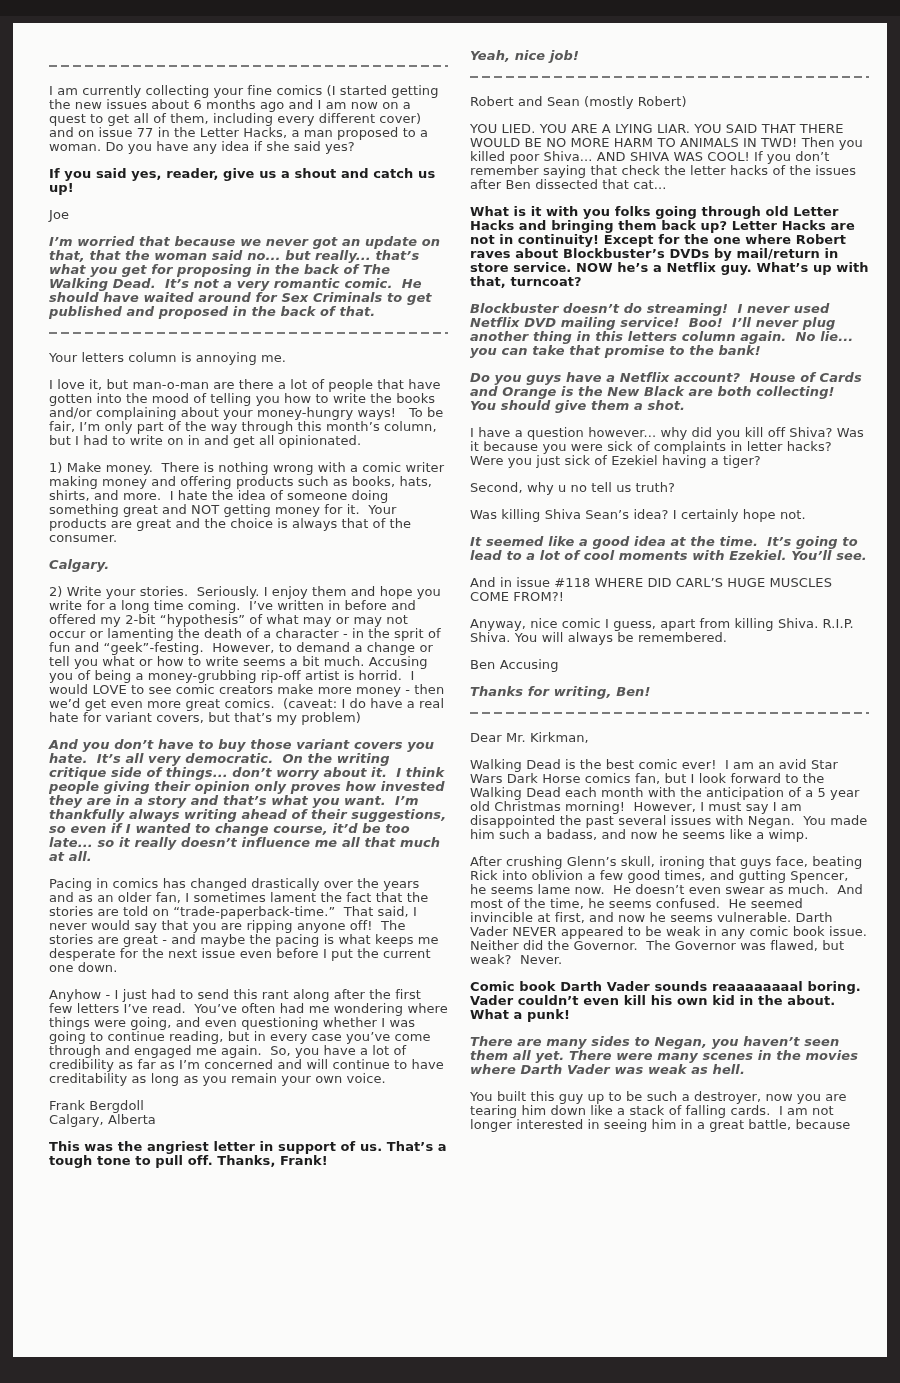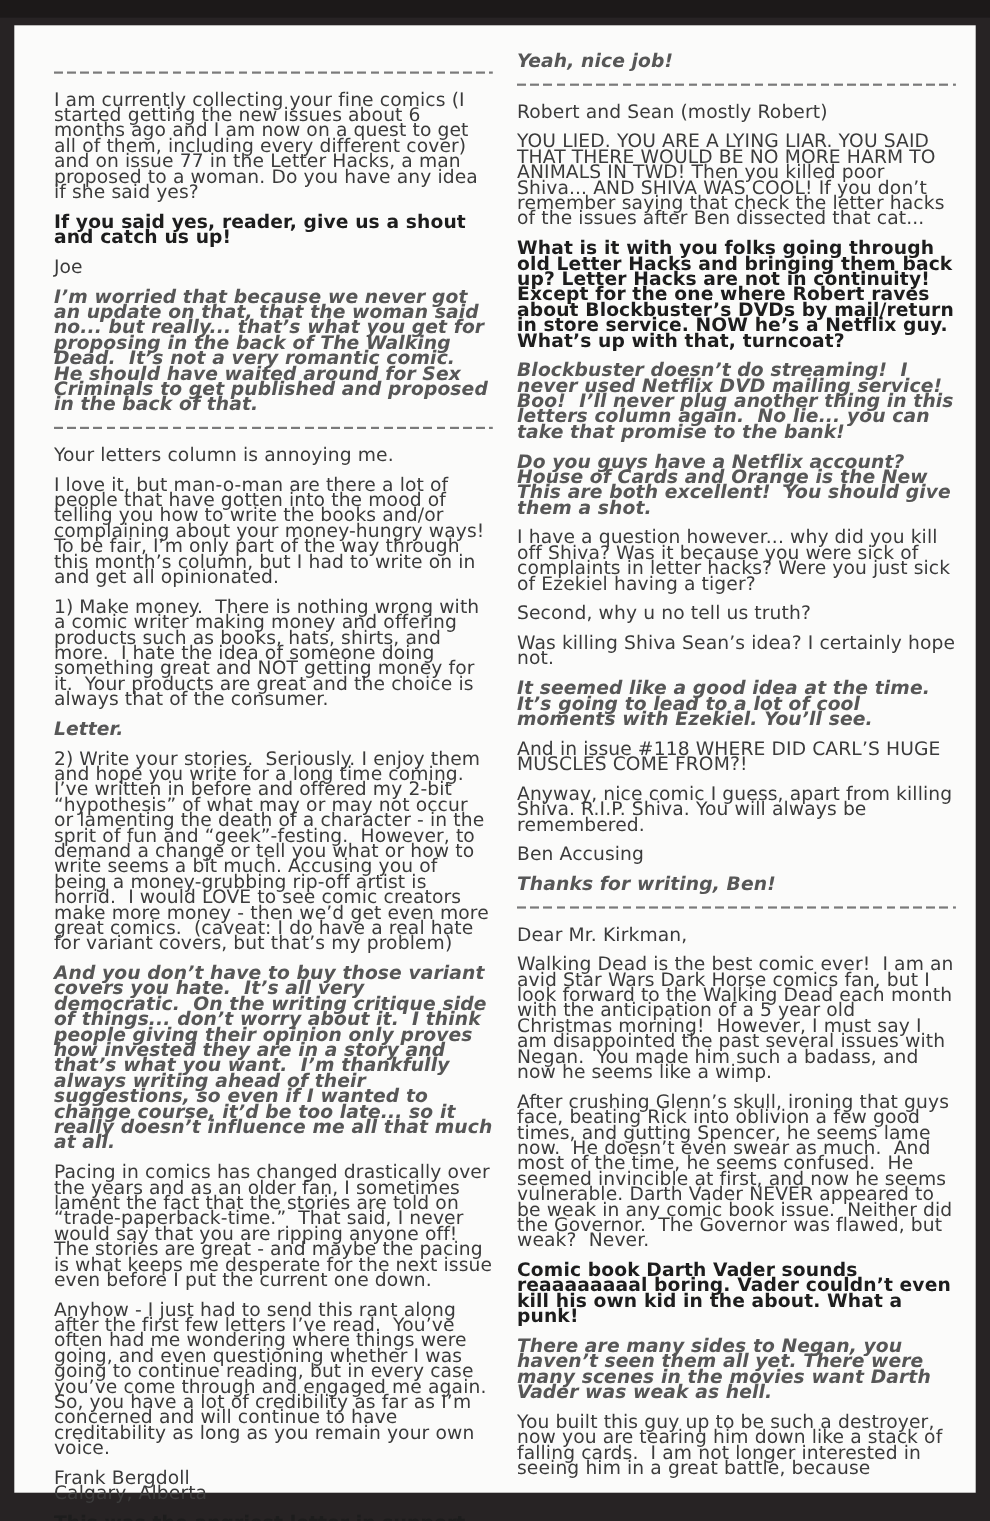--- a/index.html
+++ b/index.html
@@ -16,21 +16,21 @@
     width:874px;height:1334px;
     background:#fbfbfa;
   }
   .topband{
     position:absolute;left:0;top:0;width:900px;height:16px;background:#1c1919;
   }
   .col{position:absolute;}
   .col-left{left:36px;top:36px;width:399px;}
   .col-right{left:457px;top:26px;width:399px;}
   .p{
-    font-size:17px;
+    font-size:13px;
     line-height:14px;
     color:#3b3b3b;
     margin:0 0 13px 0;
     white-space:pre-wrap;
     letter-spacing:0.1px;
   }
   .p.bold{
     font-weight:bold;
     color:#1d1d1d;
   }
@@ -54,46 +54,46 @@
   <div class="col col-left">
       <div class="sep"></div>
       <div class="p regular">I am currently collecting your fine comics (I started getting the new issues about 6 months ago and I am now on a quest to get all of them, including every different cover) and on issue 77 in the Letter Hacks, a man proposed to a woman. Do you have any idea if she said yes?</div>
       <div class="p bold">If you said yes, reader, give us a shout and catch us up!</div>
       <div class="p regular">Joe</div>
       <div class="p bolditalic">I’m worried that because we never got an update on that, that the woman said no... but really... that’s what you get for proposing in the back of The Walking Dead.  It’s not a very romantic comic.  He should have waited around for Sex Criminals to get published and proposed in the back of that.</div>
       <div class="sep"></div>
       <div class="p regular">Your letters column is annoying me.</div>
       <div class="p regular">I love it, but man-o-man are there a lot of people that have gotten into the mood of telling you how to write the books and/or complaining about your money-hungry ways!   To be fair, I’m only part of the way through this month’s column, but I had to write on in and get all opinionated.</div>
       <div class="p regular">1) Make money.  There is nothing wrong with a comic writer making money and offering products such as books, hats, shirts, and more.  I hate the idea of someone doing something great and NOT getting money for it.  Your products are great and the choice is always that of the consumer.</div>
-      <div class="p bolditalic">Letter.</div>
+      <div class="p bolditalic">Calgary.</div>
       <div class="p regular">2) Write your stories.  Seriously. I enjoy them and hope you write for a long time coming.  I’ve written in before and offered my 2-bit “hypothesis” of what may or may not occur or lamenting the death of a character - in the sprit of fun and “geek”-festing.  However, to demand a change or tell you what or how to write seems a bit much. Accusing you of being a money-grubbing rip-off artist is horrid.  I would LOVE to see comic creators make more money - then we’d get even more great comics.  (caveat: I do have a real hate for variant covers, but that’s my problem)</div>
       <div class="p bolditalic">And you don’t have to buy those variant covers you hate.  It’s all very democratic.  On the writing critique side of things... don’t worry about it.  I think people giving their opinion only proves how invested they are in a story and that’s what you want.  I’m thankfully always writing ahead of their suggestions, so even if I wanted to change course, it’d be too late... so it really doesn’t influence me all that much at all.</div>
       <div class="p regular">Pacing in comics has changed drastically over the years and as an older fan, I sometimes lament the fact that the stories are told on “trade-paperback-time.”  That said, I never would say that you are ripping anyone off!  The stories are great - and maybe the pacing is what keeps me desperate for the next issue even before I put the current one down.</div>
       <div class="p regular">Anyhow - I just had to send this rant along after the first few letters I’ve read.  You’ve often had me wondering where things were going, and even questioning whether I was going to continue reading, but in every case you’ve come through and engaged me again.  So, you have a lot of credibility as far as I’m concerned and will continue to have creditability as long as you remain your own voice.</div>
       <div class="p regular">Frank Bergdoll
 Calgary, Alberta</div>
       <div class="p bold">This was the angriest letter in support of us. That’s a tough tone to pull off. Thanks, Frank!</div>
     </div>
   <div class="col col-right">
       <div class="p bolditalic">Yeah, nice job!</div>
       <div class="sep"></div>
       <div class="p regular">Robert and Sean (mostly Robert)</div>
       <div class="p regular">YOU LIED. YOU ARE A LYING LIAR. YOU SAID THAT THERE WOULD BE NO MORE HARM TO ANIMALS IN TWD! Then you killed poor Shiva... AND SHIVA WAS COOL! If you don’t remember saying that check the letter hacks of the issues after Ben dissected that cat...</div>
       <div class="p bold">What is it with you folks going through old Letter Hacks and bringing them back up? Letter Hacks are not in continuity! Except for the one where Robert raves about Blockbuster’s DVDs by mail/return in store service. NOW he’s a Netflix guy. What’s up with that, turncoat?</div>
       <div class="p bolditalic">Blockbuster doesn’t do streaming!  I never used Netflix DVD mailing service!  Boo!  I’ll never plug another thing in this letters column again.  No lie... you can take that promise to the bank!</div>
-      <div class="p bolditalic">Do you guys have a Netflix account?  House of Cards and Orange is the New This are both excellent!  You should give them a shot.</div>
+      <div class="p bolditalic">Do you guys have a Netflix account?  House of Cards and Orange is the New Black are both collecting!  You should give them a shot.</div>
       <div class="p regular">I have a question however... why did you kill off Shiva? Was it because you were sick of complaints in letter hacks? Were you just sick of Ezekiel having a tiger?</div>
       <div class="p regular">Second, why u no tell us truth?</div>
       <div class="p regular">Was killing Shiva Sean’s idea? I certainly hope not.</div>
       <div class="p bolditalic">It seemed like a good idea at the time.  It’s going to lead to a lot of cool moments with Ezekiel. You’ll see.</div>
       <div class="p regular">And in issue #118 WHERE DID CARL’S HUGE MUSCLES COME FROM?!</div>
       <div class="p regular">Anyway, nice comic I guess, apart from killing Shiva. R.I.P. Shiva. You will always be remembered.</div>
       <div class="p regular">Ben Accusing</div>
       <div class="p bolditalic">Thanks for writing, Ben!</div>
       <div class="sep"></div>
       <div class="p regular">Dear Mr. Kirkman,</div>
       <div class="p regular">Walking Dead is the best comic ever!  I am an avid Star Wars Dark Horse comics fan, but I look forward to the Walking Dead each month with the anticipation of a 5 year old Christmas morning!  However, I must say I am disappointed the past several issues with Negan.  You made him such a badass, and now he seems like a wimp.</div>
       <div class="p regular">After crushing Glenn’s skull, ironing that guys face, beating Rick into oblivion a few good times, and gutting Spencer, he seems lame now.  He doesn’t even swear as much.  And most of the time, he seems confused.  He seemed invincible at first, and now he seems vulnerable. Darth Vader NEVER appeared to be weak in any comic book issue.  Neither did the Governor.  The Governor was flawed, but weak?  Never.</div>
       <div class="p bold">Comic book Darth Vader sounds reaaaaaaaal boring. Vader couldn’t even kill his own kid in the about. What a punk!</div>
-      <div class="p bolditalic">There are many sides to Negan, you haven’t seen them all yet. There were many scenes in the movies want Darth Vader was weak as hell.</div>
+      <div class="p bolditalic">There are many sides to Negan, you haven’t seen them all yet. There were many scenes in the movies where Darth Vader was weak as hell.</div>
       <div class="p regular">You built this guy up to be such a destroyer, now you are tearing him down like a stack of falling cards.  I am not longer interested in seeing him in a great battle, because</div>
     </div>
 </div>
 
 </body></html>

